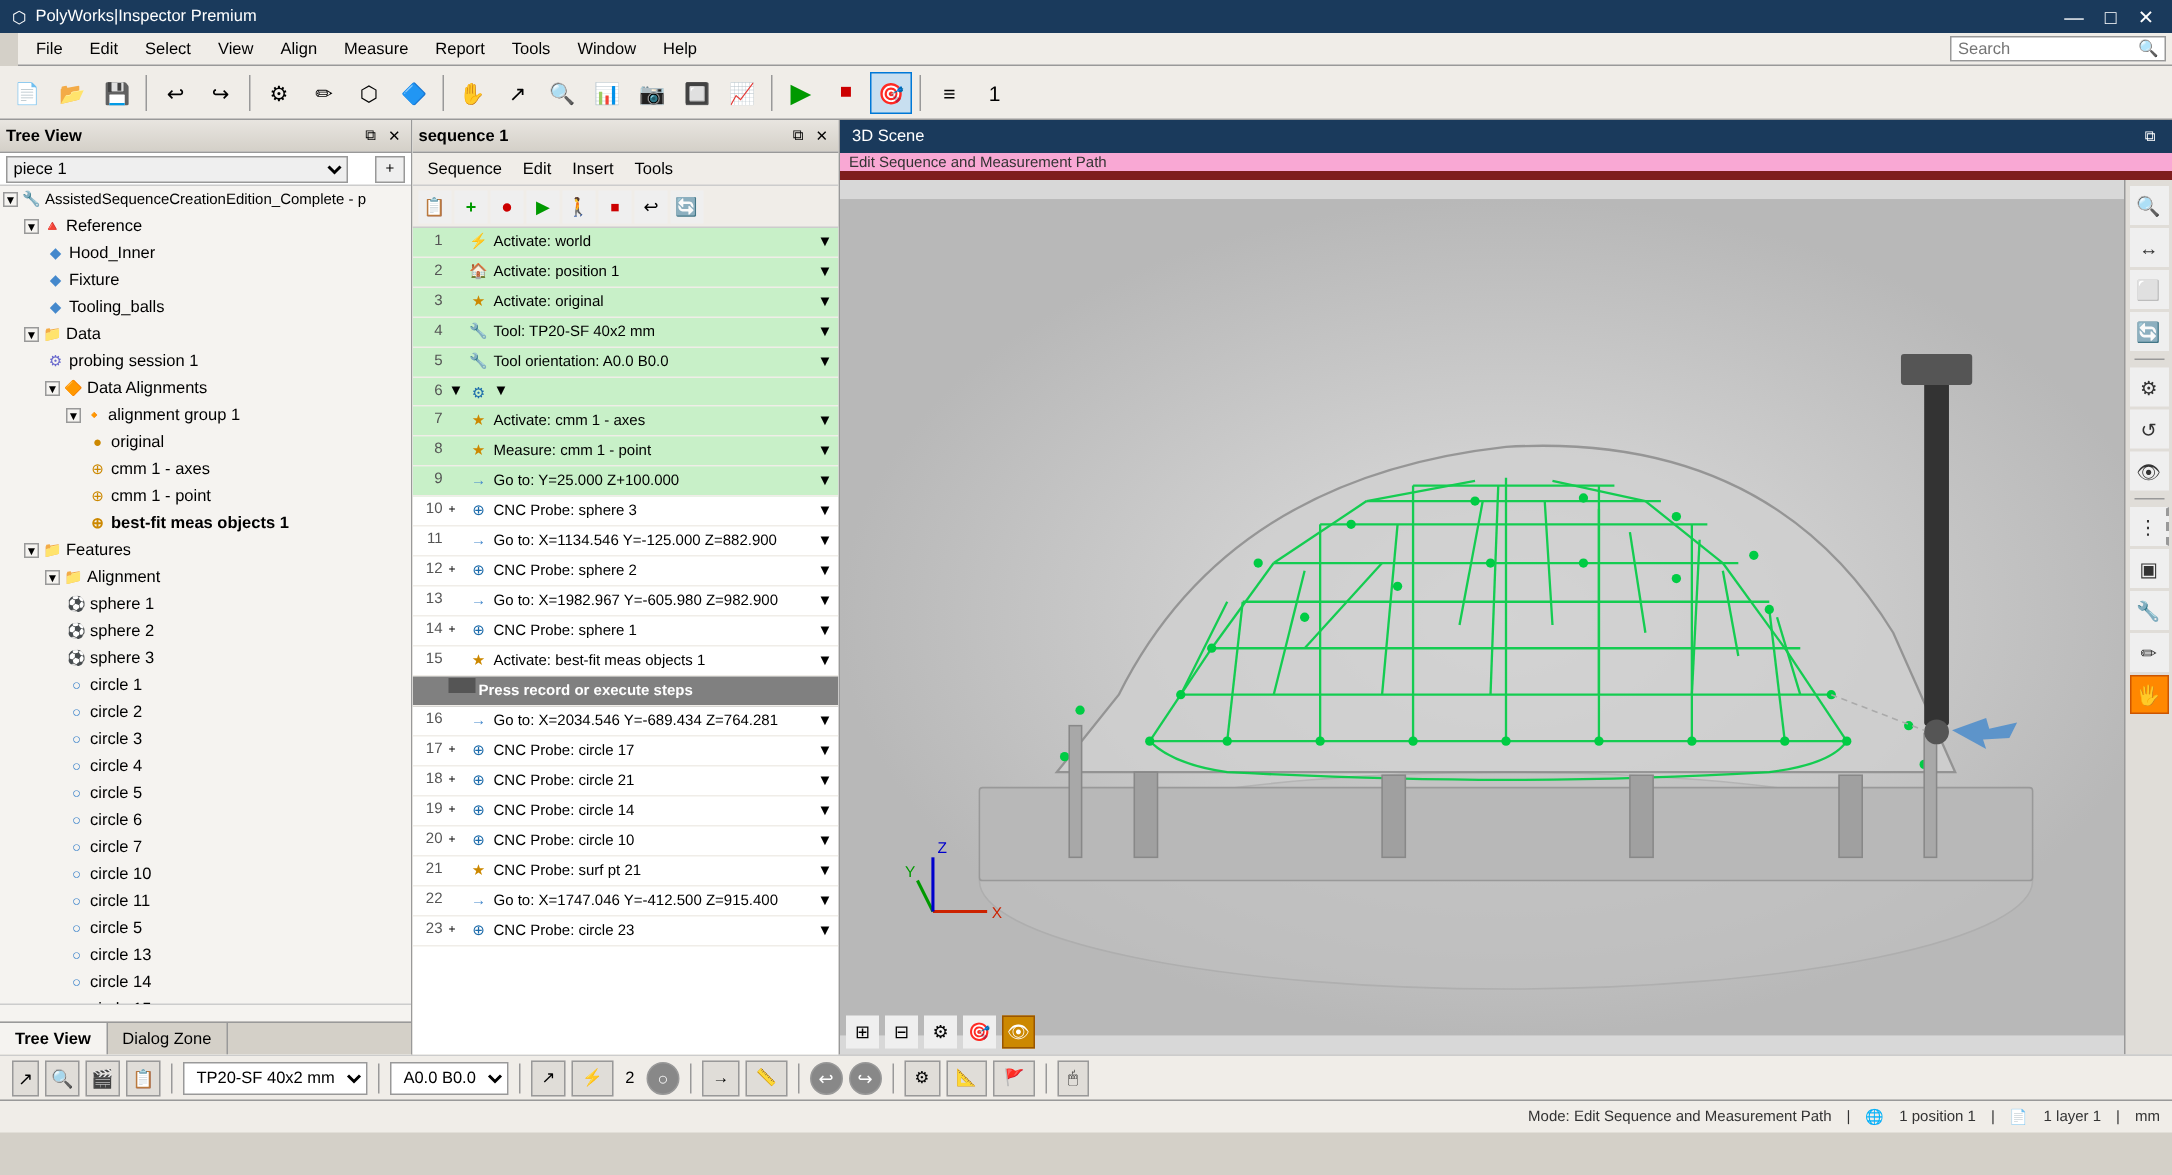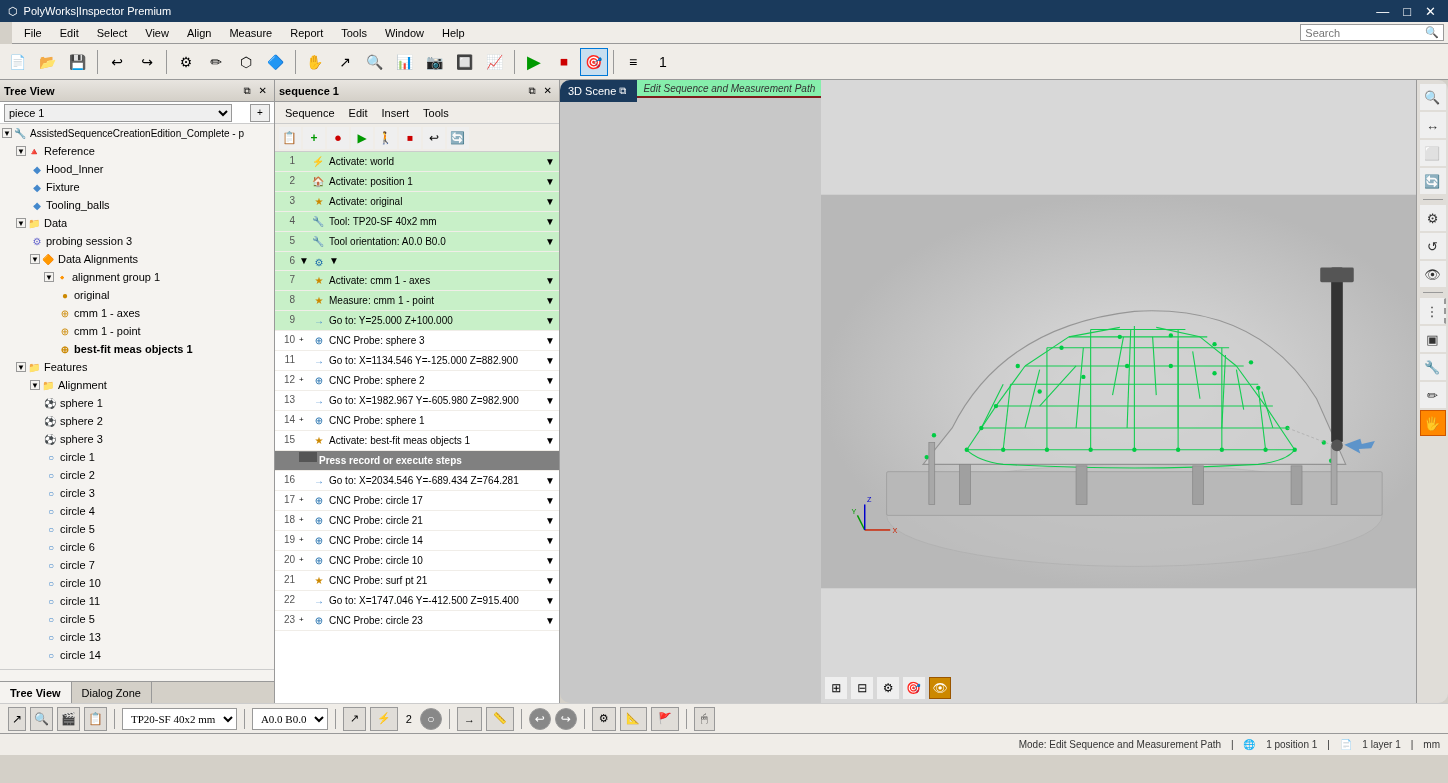--- a/index.html
+++ b/index.html
@@ -194,43 +194,42 @@
     .seq-expand { width: 12px; flex-shrink: 0; display: flex; align-items: flex-start; padding-top: 3px; }
     .seq-icon { width: 16px; height: 16px; flex-shrink: 0; margin-right: 2px; display: flex; align-items: center; justify-content: center; font-size: 10px; }
     .seq-text { flex: 1; padding: 2px 0; line-height: 1.3; }
     .seq-arrow { width: 12px; flex-shrink: 0; display: flex; align-items: flex-start; padding-top: 3px; }
 
     
     .right-panel {
       flex: 1;
       background: #c8c8c8;
       display: flex;
+      flex-direction: column;
       overflow: hidden;
       position: relative;
-      border-radius: 10px;
     }
     .scene-header {
       background: #1a3a5c;
       color: #fff;
       height: 22px;
       display: flex;
       align-items: center;
       padding: 0 8px;
       justify-content: space-between;
     }
     .scene-subtitle {
-      background: #86efac;
+      background: #f9a8d4;
       height: 18px;
       display: flex;
       align-items: center;
       padding: 0 6px;
       font-size: 10px;
       color: #333;
-      border-bottom: 2px solid #7f1d1d;
-      font-style: italic;
+      border-bottom: 6px solid #7f1d1d;
     }
     .scene-view {
       flex: 1;
       position: relative;
       overflow: hidden;
       background: #d8d8d8;
     }
 
     
     .right-sidebar {
@@ -295,21 +294,21 @@
       border-top: 1px solid #ccc;
       gap: 4px;
     }
     .bt-btn {
       height: 24px;
       display: flex; align-items: center; justify-content: center;
       cursor: pointer; border: 1px solid #999; background: #e0ddd8;
       padding: 0 6px; font-size: 11px;
     }
     .bt-select {
-      height: 22px; font-size: 11px; border: 1px solid #999; background: #fff; padding: 0 4px; font-family: Liberation Serif, serif;
+      height: 22px; font-size: 11px; border: 1px solid #999; background: #fff; padding: 0 4px;
     }
     .bt-sep { width: 1px; height: 20px; background: #999; margin: 0 3px; }
     .bt-round {
       width: 22px; height: 22px; border-radius: 50%;
       display: flex; align-items: center; justify-content: center;
       cursor: pointer; font-size: 12px; border: 1px solid #999;
     }
     .bt-round.gray { background: #888; color: #fff; }
 
     
@@ -424,21 +423,21 @@
         <span class="tree-label">Tooling_balls</span>
       </div>
 
       <div class="tree-item" style="padding-left:16px;">
         <span class="expand-icon">▼</span>
         <span class="tree-icon" style="color:#888;">📁</span>
         <span class="tree-label">Data</span>
       </div>
       <div class="tree-item" style="padding-left:30px;">
         <span class="tree-icon" style="color:#6666cc;">⚙</span>
-        <span class="tree-label">probing session 3</span>
+        <span class="tree-label">probing session 1</span>
       </div>
       <div class="tree-item" style="padding-left:30px;">
         <span class="expand-icon">▼</span>
         <span class="tree-icon" style="color:#cc6600;">🔶</span>
         <span class="tree-label">Data Alignments</span>
       </div>
       <div class="tree-item" style="padding-left:44px;">
         <span class="expand-icon">▼</span>
         <span class="tree-icon" style="color:#cc6600;">🔸</span>
         <span class="tree-label">alignment group 1</span>

